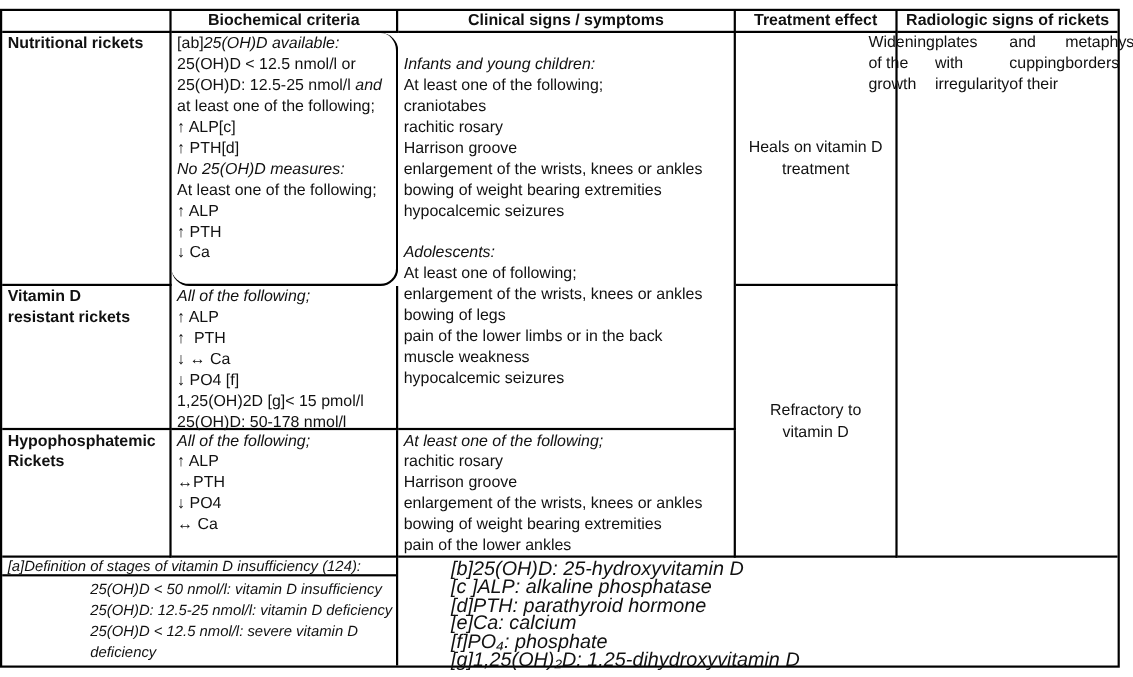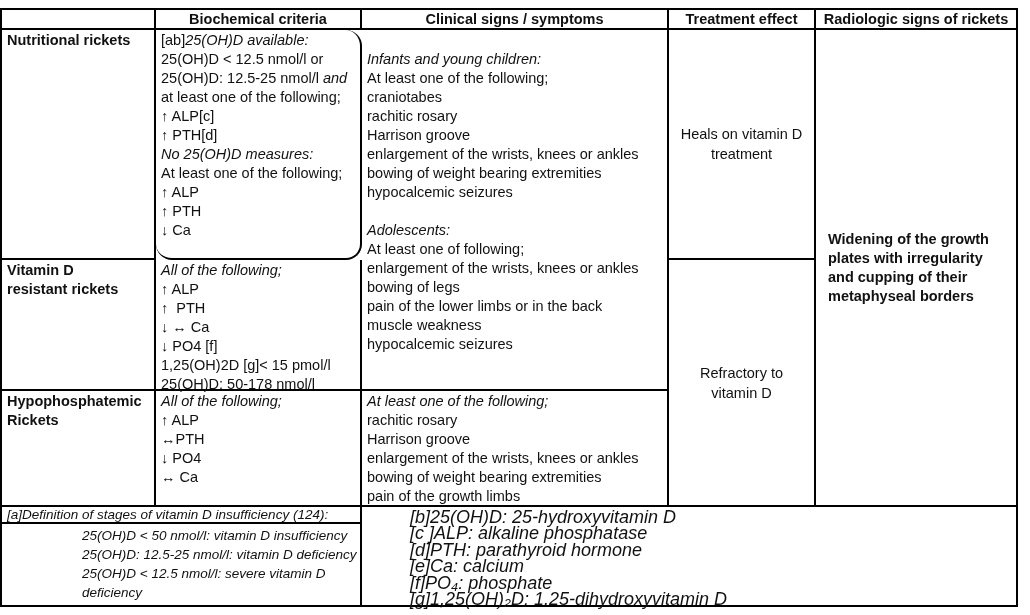--- a/index.html
+++ b/index.html
@@ -33,22 +33,22 @@
   .c-h1 { grid-area: 1/1; } .c-h2 { grid-area: 1/2; } .c-h3 { grid-area: 1/3; }
   .c-h4 { grid-area: 1/4; } .c-h5 { grid-area: 1/5; border-right: none; }
 
   
   .label { font-weight: bold; padding: 1px 5px; }
   .bio   { padding: 1px 5px; }
   .c-r1l { grid-area: 2/1; } .c-r1b { grid-area: 2/2; border-radius: 16px; }
   .c-cl12{ grid-area: 2/3/4/4; padding: 20px 5px 0 5px; }
   .c-t1  { grid-area: 2/4; }
   .c-rad { grid-area: 2/5/5/6; border-right: none;
-           display: flex; flex-direction: column; justify-content: center;
-           padding-left: 12px; padding-right: 4px; font-weight: bold; }
+           display: flex; flex-direction: row; justify-content: center;
+           padding-left: 12px; padding-right: 4px; }
   .c-rad .ln { line-height: 19px; }
   .c-r2l { grid-area: 3/1; } .c-r2b { grid-area: 3/2; }
   .c-t2  { grid-area: 3/4/5/5; }
   .c-r3l { grid-area: 4/1; } .c-r3b { grid-area: 4/2; }
   .c-cl3 { grid-area: 4/3; padding: 1px 5px; }
   .treat { display: flex; flex-direction: column; justify-content: center;
            align-items: center; text-align: right; }
   .treat .ln { line-height: 20px; }
 
   
@@ -145,21 +145,21 @@
       <div class="ln"><span>↔PTH</span></div>
       <div class="ln"><span>↓ PO4</span></div>
       <div class="ln"><span>↔ Ca</span></div>
     </div>
   <div class="cell c-cl3">
       <div class="ln"><span class="it">At least one of the following;</span></div>
       <div class="ln"><span>rachitic rosary</span></div>
       <div class="ln"><span>Harrison groove</span></div>
       <div class="ln"><span>enlargement of the wrists, knees or ankles</span></div>
       <div class="ln"><span>bowing of weight bearing extremities</span></div>
-      <div class="ln"><span>pain of the growth limbs</span></div>
+      <div class="ln"><span>pain of the lower ankles</span></div>
     </div>
 
   <div class="cell c-fa">
     <div class="fa-header">
         <div class="ln"><span class="it">[a]Definition of stages of vitamin D insufficiency (124):</span></div>
       </div>
     <div class="fa-body">
         <div class="ln"><span class="it">25(OH)D &lt; 50 nmol/l: vitamin D insufficiency</span></div>
         <div class="ln"><span class="it">25(OH)D: 12.5-25 nmol/l: vitamin D deficiency</span></div>
         <div class="ln"><span class="it">25(OH)D &lt; 12.5 nmol/l: severe vitamin D deficiency</span></div>

